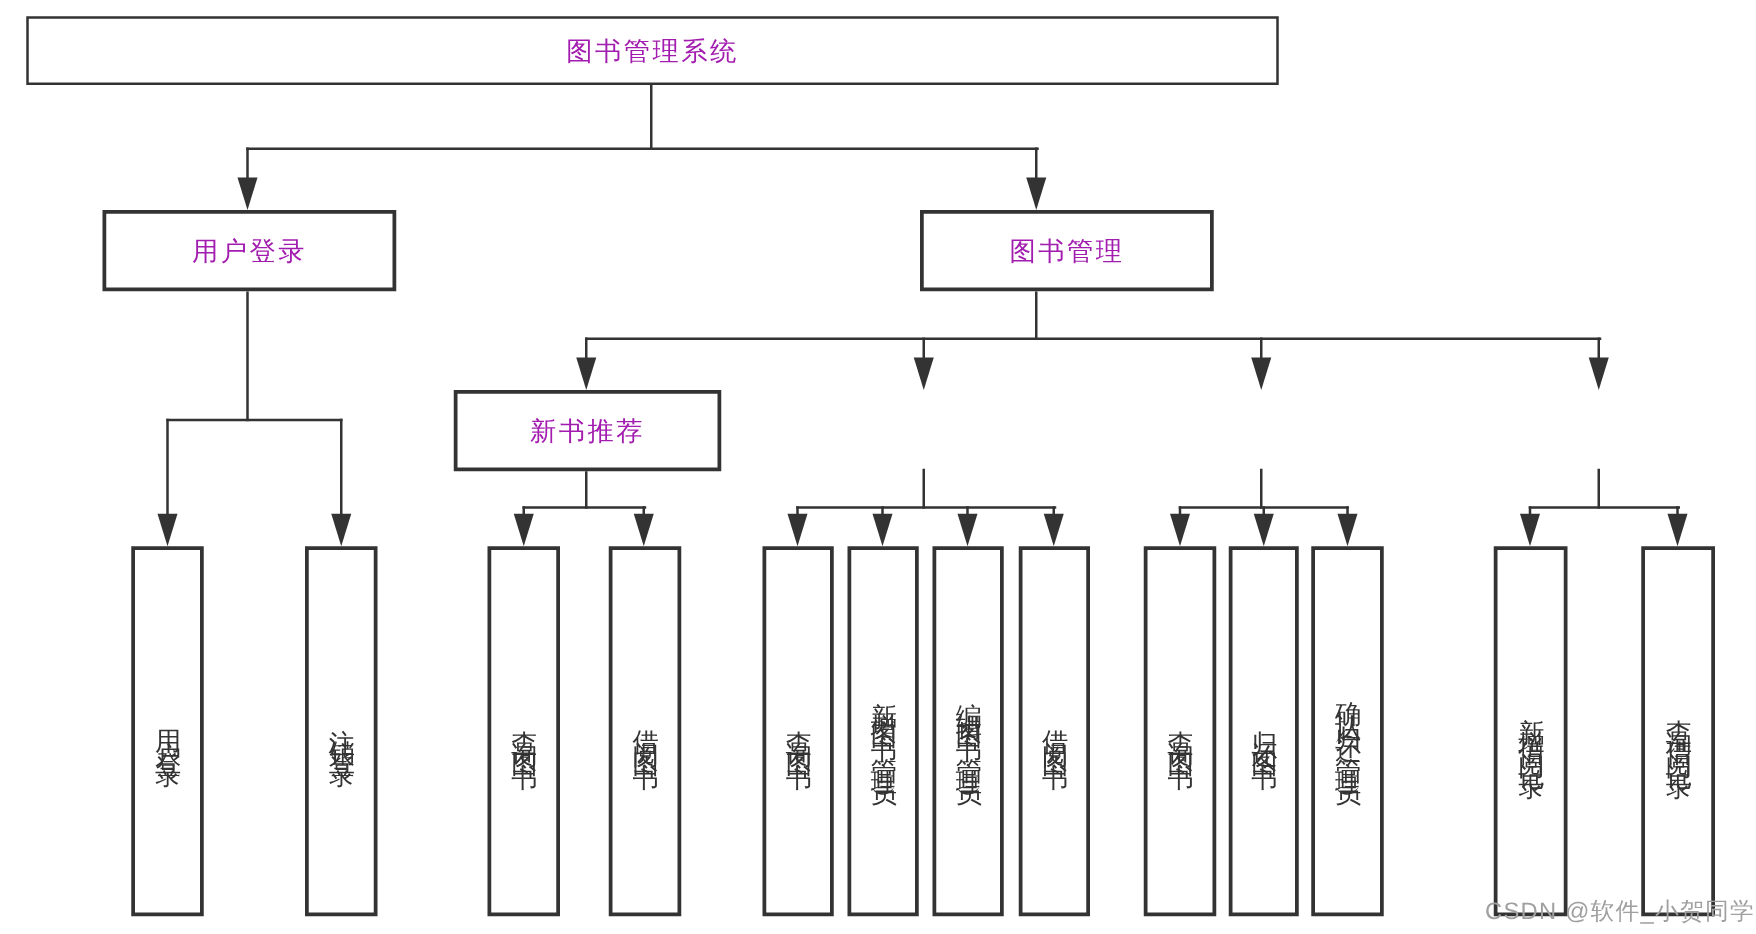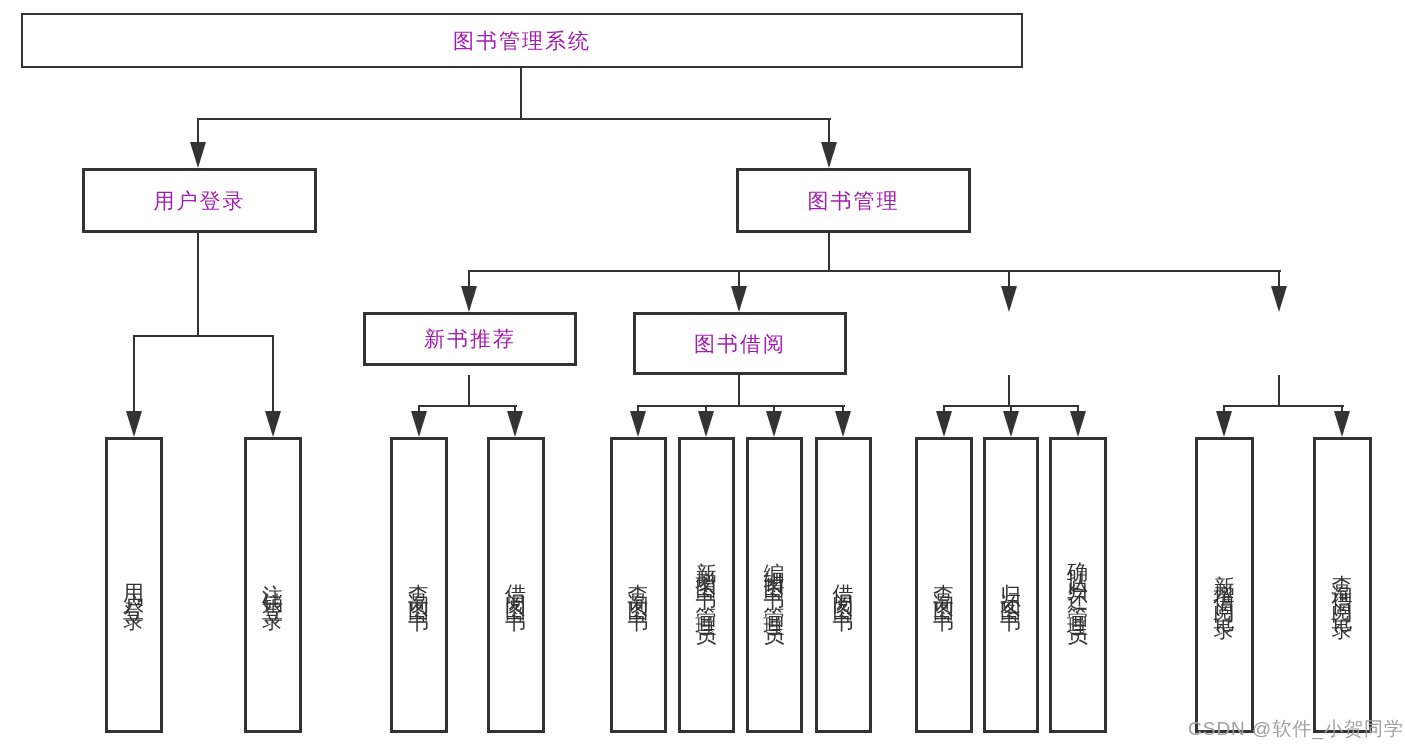--- a/index.html
+++ b/index.html
@@ -99,25 +99,22 @@
     <span>图书管理系统</span>
   </div>
 
   <div class="node" style="left:82px;top:168px;width:235px;height:65px;">
     <span>用户登录</span>
   </div>
   <div class="node" style="left:712px;top:168px;width:235px;height:65px;margin-left:24px;">
     <span>图书管理</span>
   </div>
 
-  <div class="node" style="left:363px;top:312px;width:214px;height:54px;">
+  <div class="node" style="left:363px;top:312px;width:214px;height:65px;">
     <span>新书推荐</span>
-  </div>
-  <div class="node" style="left:633px;top:312px;width:214px;height:63px;">
-    <span>图书借阅</span>
   </div>
 
   <div class="leaf" style="left:105px;top:437px;width:58px;height:296px;">
     <span>用户登录</span>
   </div>
   <div class="leaf" style="left:244px;top:437px;width:58px;height:296px;">
     <span>注销登录</span>
   </div>
 
   <div class="leaf" style="left:390px;top:437px;width:58px;height:296px;">

